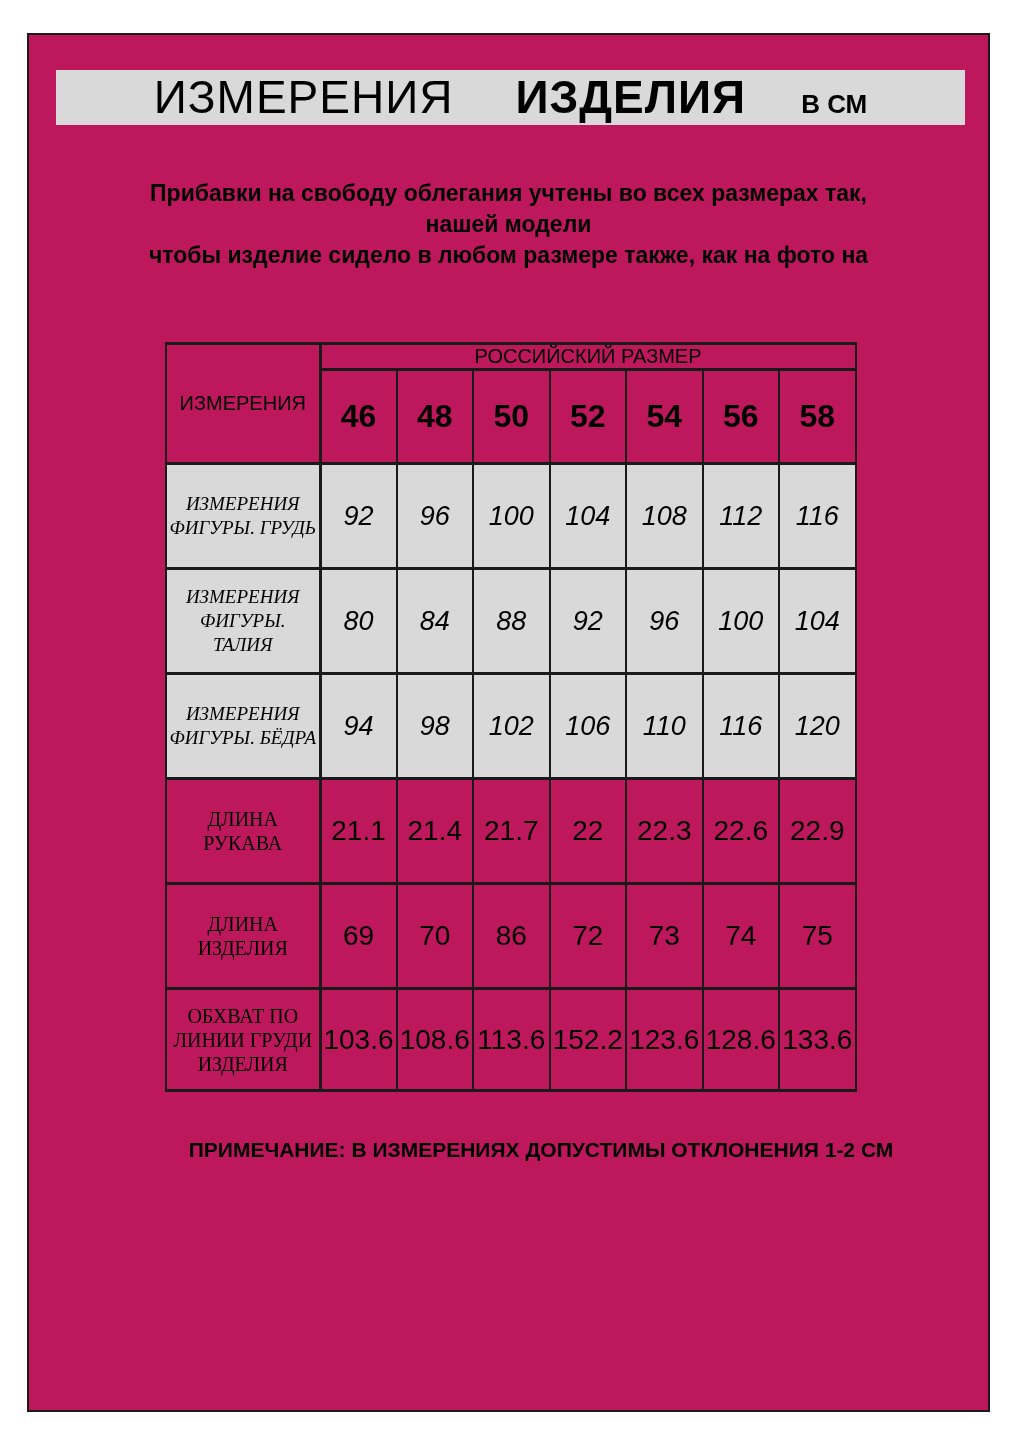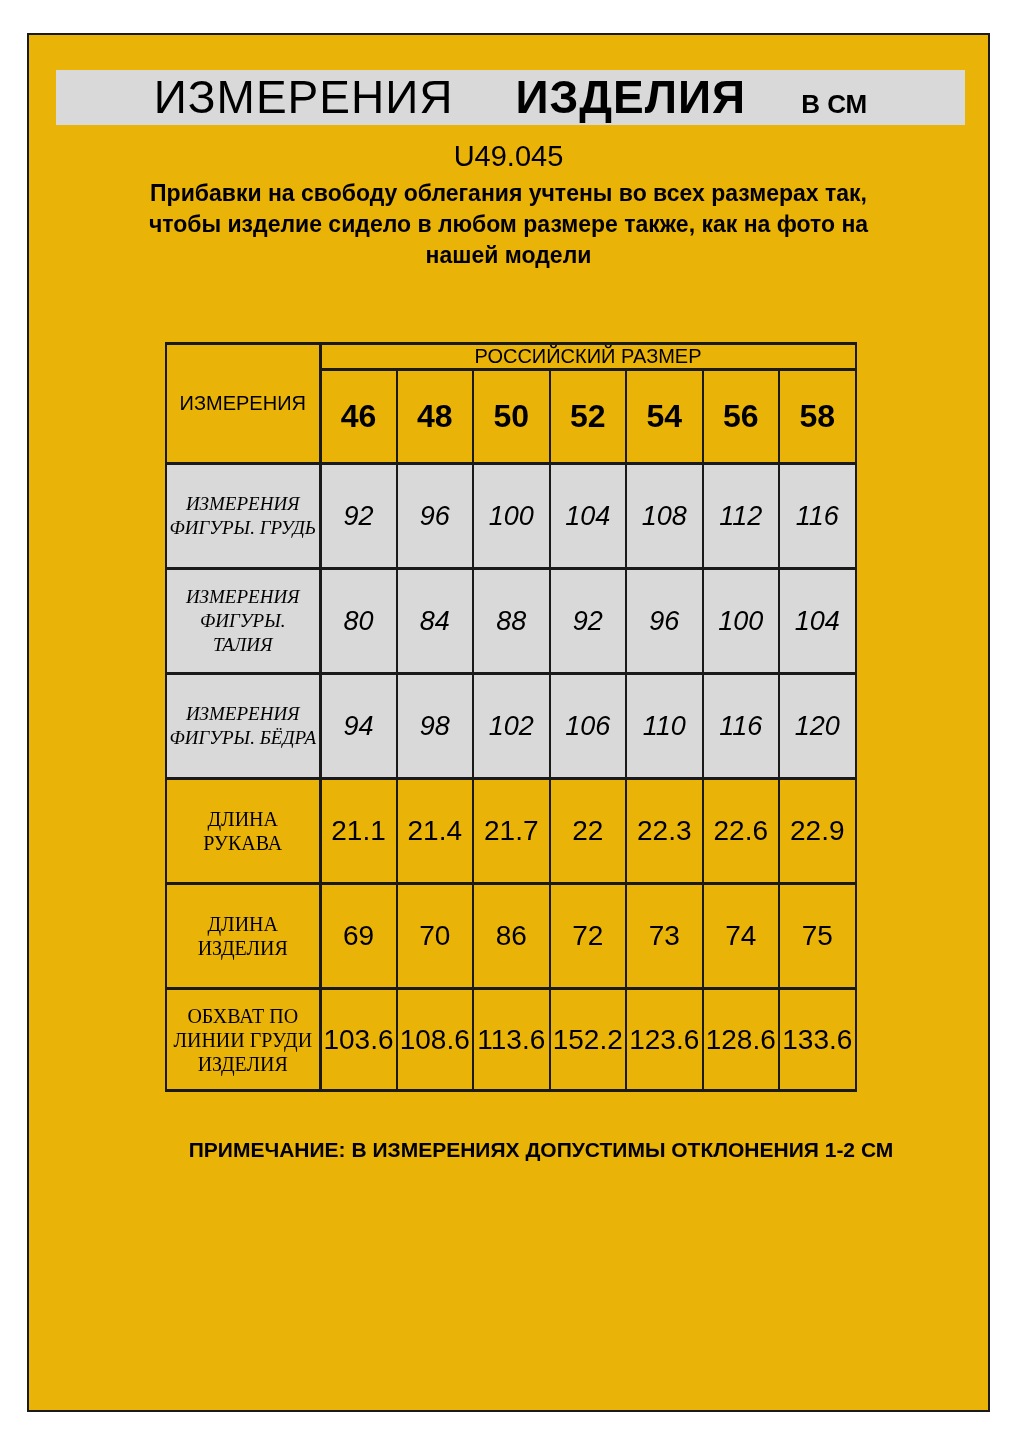--- a/index.html
+++ b/index.html
@@ -4,21 +4,21 @@
 <style>
   :root { --gray: #d9d9d9; --line: #1a1a1a; }
   * { margin: 0; padding: 0; box-sizing: border-box; }
   html, body { width: 1024px; height: 1448px; background: #ffffff; }
   body { font-family: "Liberation Sans", sans-serif; color: #000; position: relative; }
 
   .page-frame {
     position: absolute; left: 27px; top: 33px;
     width: 963px; height: 1379px;
     border: 2px solid var(--line);
-    background: #eab308;
+    background: #be185d;
   }
 
   .title-bar {
     position: absolute; left: 27px; top: 35px;
     width: 909px; height: 55px;
     background: var(--gray);
     display: flex; align-items: baseline; justify-content: center;
   }
   .title-main   { font-size: 46px; font-weight: 400; letter-spacing: 1px; }
   .title-strong { font-size: 46px; font-weight: 700; letter-spacing: 1px; margin-left: 62px; }
@@ -79,26 +79,25 @@
 <body>
 
 <div class="page-frame" data-name="page-frame">
 
   <div class="title-bar" data-name="title-bar">
     <span class="title-main" data-name="title-word-izmereniya">ИЗМЕРЕНИЯ</span>
     <span class="title-strong" data-name="title-word-izdeliya">ИЗДЕЛИЯ</span>
     <span class="title-unit" data-name="title-unit-cm">В СМ</span>
   </div>
 
-  <div class="product-code" data-name="product-code">U49.045</div>
 
   <div class="product-description" data-name="product-description">
     <div data-name="description-line">Прибавки на свободу облегания учтены во всех размерах так,</div>
+    <div data-name="description-line">нашей модели</div>
     <div data-name="description-line">чтобы изделие сидело в любом размере также, как на фото на</div>
-    <div data-name="description-line">нашей модели</div>
   </div>
 
   <table class="size-table" data-name="size-table">
     <colgroup>
       <col class="col-label">
       <col class="col-size">
         <col class="col-size">
         <col class="col-size">
         <col class="col-size">
       <col class="col-size">

